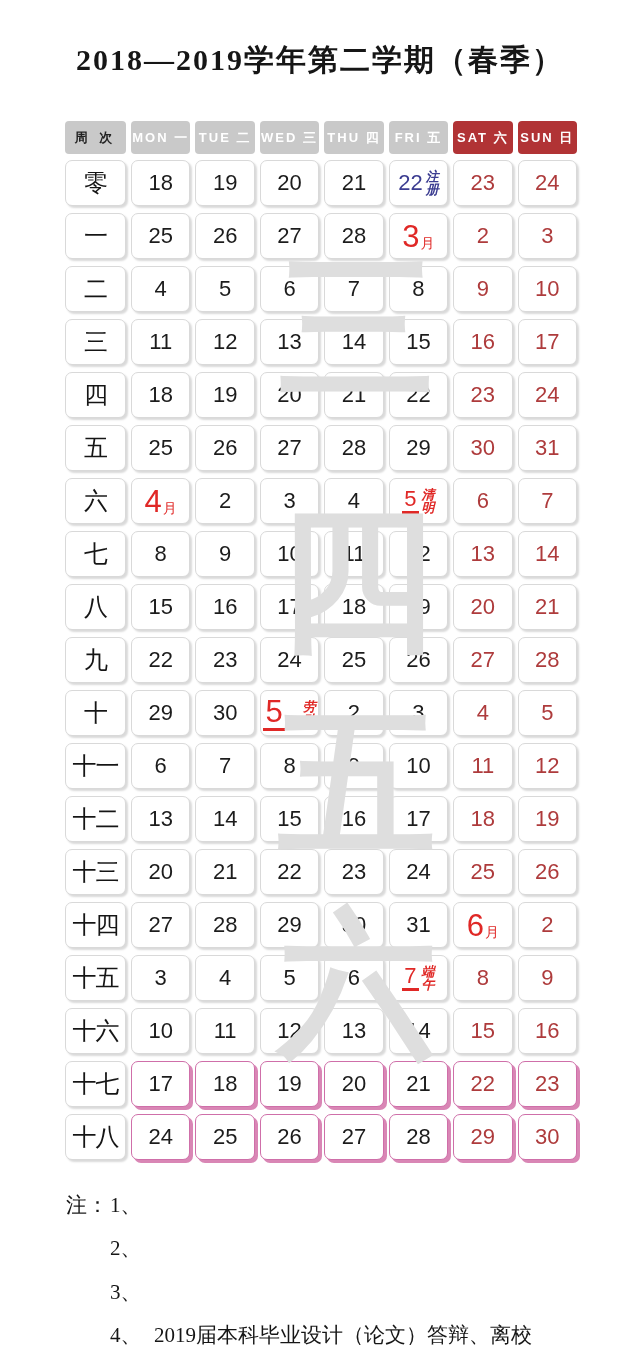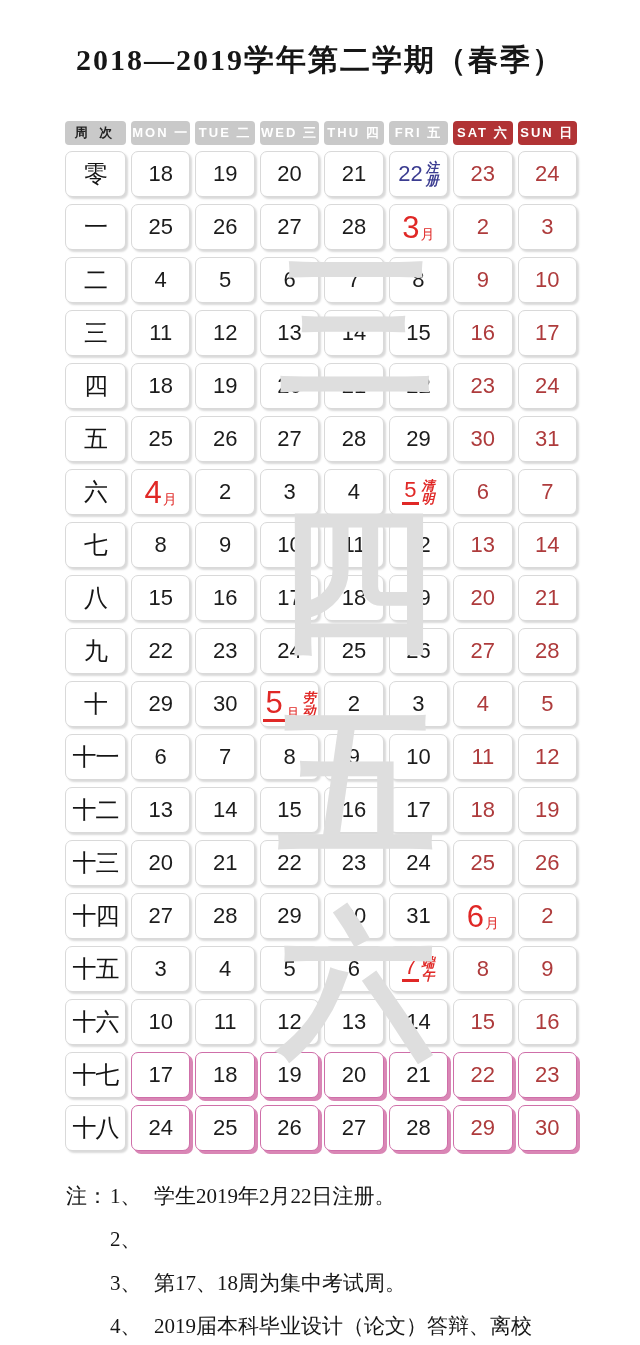--- a/index.html
+++ b/index.html
@@ -44,21 +44,21 @@
 
   .cal{margin:40px 0 0 65px;width:512px;position:relative;z-index:1;}
 
   .cal-header{
     display:grid;
     grid-template-columns:61px repeat(7,1fr);
     gap:5px;
     margin-bottom:6px;
   }
   .pill{
-    height:24px;
+    height:33px;
     border-radius:4px;
     display:flex;align-items:center;justify-content:center;
     font-size:13px;
     font-weight:700;
     letter-spacing:2px;
     background:var(--hdr-gray);
     color:#ffffff;
     white-space:nowrap;
   }
   .pill.weekcol{color:#222222;letter-spacing:4px;}
@@ -928,29 +928,27 @@
           </span>
         </div>
       </div>
     </div>
 </div>
 
 <div class="notes" id="notes">
     <div class="note-line">
       <span class="note-prefix">注：</span>
       <span class="note-num">1、</span>
-      <span class="note-text">学生2019年2月22日注册。</span>
     </div>
     <div class="note-line">
       <span class="note-prefix"></span>
       <span class="note-num">2、</span>
     </div>
     <div class="note-line">
       <span class="note-prefix"></span>
       <span class="note-num">3、</span>
-      <span class="note-text">第17、18周为集中考试周。</span>
     </div>
     <div class="note-line">
       <span class="note-prefix"></span>
       <span class="note-num">4、</span>
       <span class="note-text">2019届本科毕业设计（论文）答辩、离校</span>
     </div>
   </div>
 
 </body></html>

